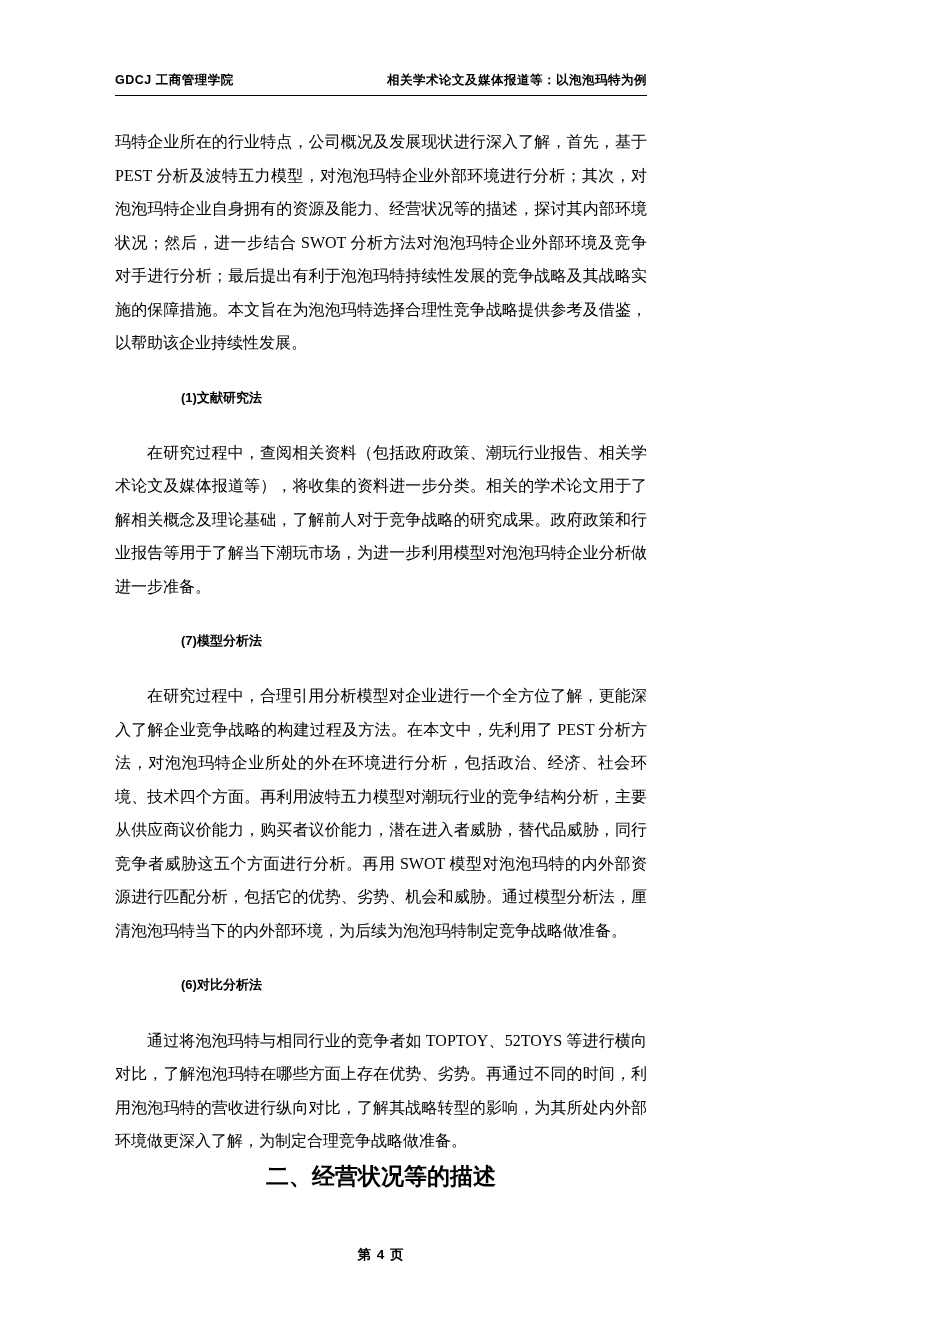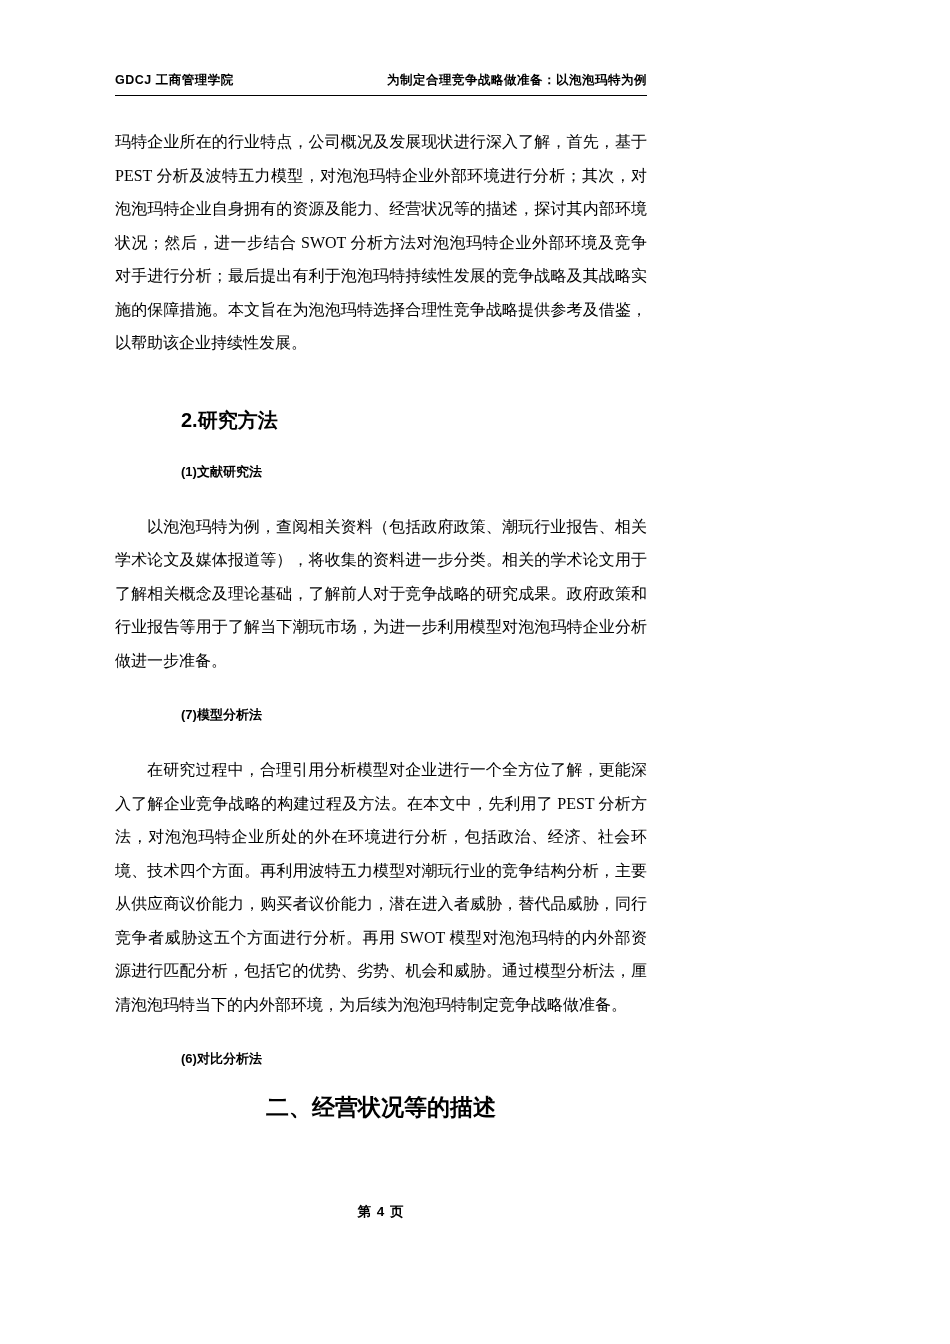--- a/index.html
+++ b/index.html
@@ -56,51 +56,51 @@
     font-family:"Liberation Sans","DejaVu Sans",sans-serif;
     font-size:23px;
     font-weight:bold;
     text-align:center;
     margin-top:2px;
     line-height:1.4;
   }
   .page-footer {
     position:absolute;
     left:0; right:0;
-    top:1203px;
+    top:1246px;
     text-align:center;
     font-family:"Liberation Sans","DejaVu Sans",sans-serif;
     font-weight:bold;
     font-size:13.5px;
     letter-spacing:1px;
   }
 </style>
 </head>
 <body>
 
 <div class="page">
 
   <header class="doc-header">
     <span class="hdr-left">GDCJ 工商管理学院</span>
-    <span class="hdr-right">为制定合理竞争战略做准备：以泡泡玛特为例</span>
+    <span class="hdr-right">相关学术论文及媒体报道等：以泡泡玛特为例</span>
   </header>
 
   <main class="doc-body">
 
     <p class="para no-indent">玛特企业所在的行业特点，公司概况及发展现状进行深入了解，首先，基于 PEST 分析及波特五力模型，对泡泡玛特企业外部环境进行分析；其次，对泡泡玛特企业自身拥有的资源及能力、经营状况等的描述，探讨其内部环境状况；然后，进一步结合 SWOT 分析方法对泡泡玛特企业外部环境及竞争对手进行分析；最后提出有利于泡泡玛特持续性发展的竞争战略及其战略实施的保障措施。本文旨在为泡泡玛特选择合理性竞争战略提供参考及借鉴，以帮助该企业持续性发展。</p>
 
-    <h2 class="sec-heading">2.研究方法</h2>
 
     <h3 class="sub-heading">(1)文献研究法</h3>
-    <p class="para">以泡泡玛特为例，查阅相关资料（包括政府政策、潮玩行业报告、相关学术论文及媒体报道等），将收集的资料进一步分类。相关的学术论文用于了解相关概念及理论基础，了解前人对于竞争战略的研究成果。政府政策和行业报告等用于了解当下潮玩市场，为进一步利用模型对泡泡玛特企业分析做进一步准备。</p>
+    <p class="para">在研究过程中，查阅相关资料（包括政府政策、潮玩行业报告、相关学术论文及媒体报道等），将收集的资料进一步分类。相关的学术论文用于了解相关概念及理论基础，了解前人对于竞争战略的研究成果。政府政策和行业报告等用于了解当下潮玩市场，为进一步利用模型对泡泡玛特企业分析做进一步准备。</p>
 
     <h3 class="sub-heading">(7)模型分析法</h3>
     <p class="para">在研究过程中，合理引用分析模型对企业进行一个全方位了解，更能深入了解企业竞争战略的构建过程及方法。在本文中，先利用了 PEST 分析方法，对泡泡玛特企业所处的外在环境进行分析，包括政治、经济、社会环境、技术四个方面。再利用波特五力模型对潮玩行业的竞争结构分析，主要从供应商议价能力，购买者议价能力，潜在进入者威胁，替代品威胁，同行竞争者威胁这五个方面进行分析。再用 SWOT 模型对泡泡玛特的内外部资源进行匹配分析，包括它的优势、劣势、机会和威胁。通过模型分析法，厘清泡泡玛特当下的内外部环境，为后续为泡泡玛特制定竞争战略做准备。</p>
 
     <h3 class="sub-heading">(6)对比分析法</h3>
+    <p class="para">通过将泡泡玛特与相同行业的竞争者如 TOPTOY、52TOYS 等进行横向对比，了解泡泡玛特在哪些方面上存在优势、劣势。再通过不同的时间，利用泡泡玛特的营收进行纵向对比，了解其战略转型的影响，为其所处内外部环境做更深入了解，为制定合理竞争战略做准备。</p>
 
     <h1 class="chapter-heading">二、经营状况等的描述</h1>
 
   </main>
 
   <footer class="page-footer">第 4 页</footer>
 
 </div>
 
 </body></html>

